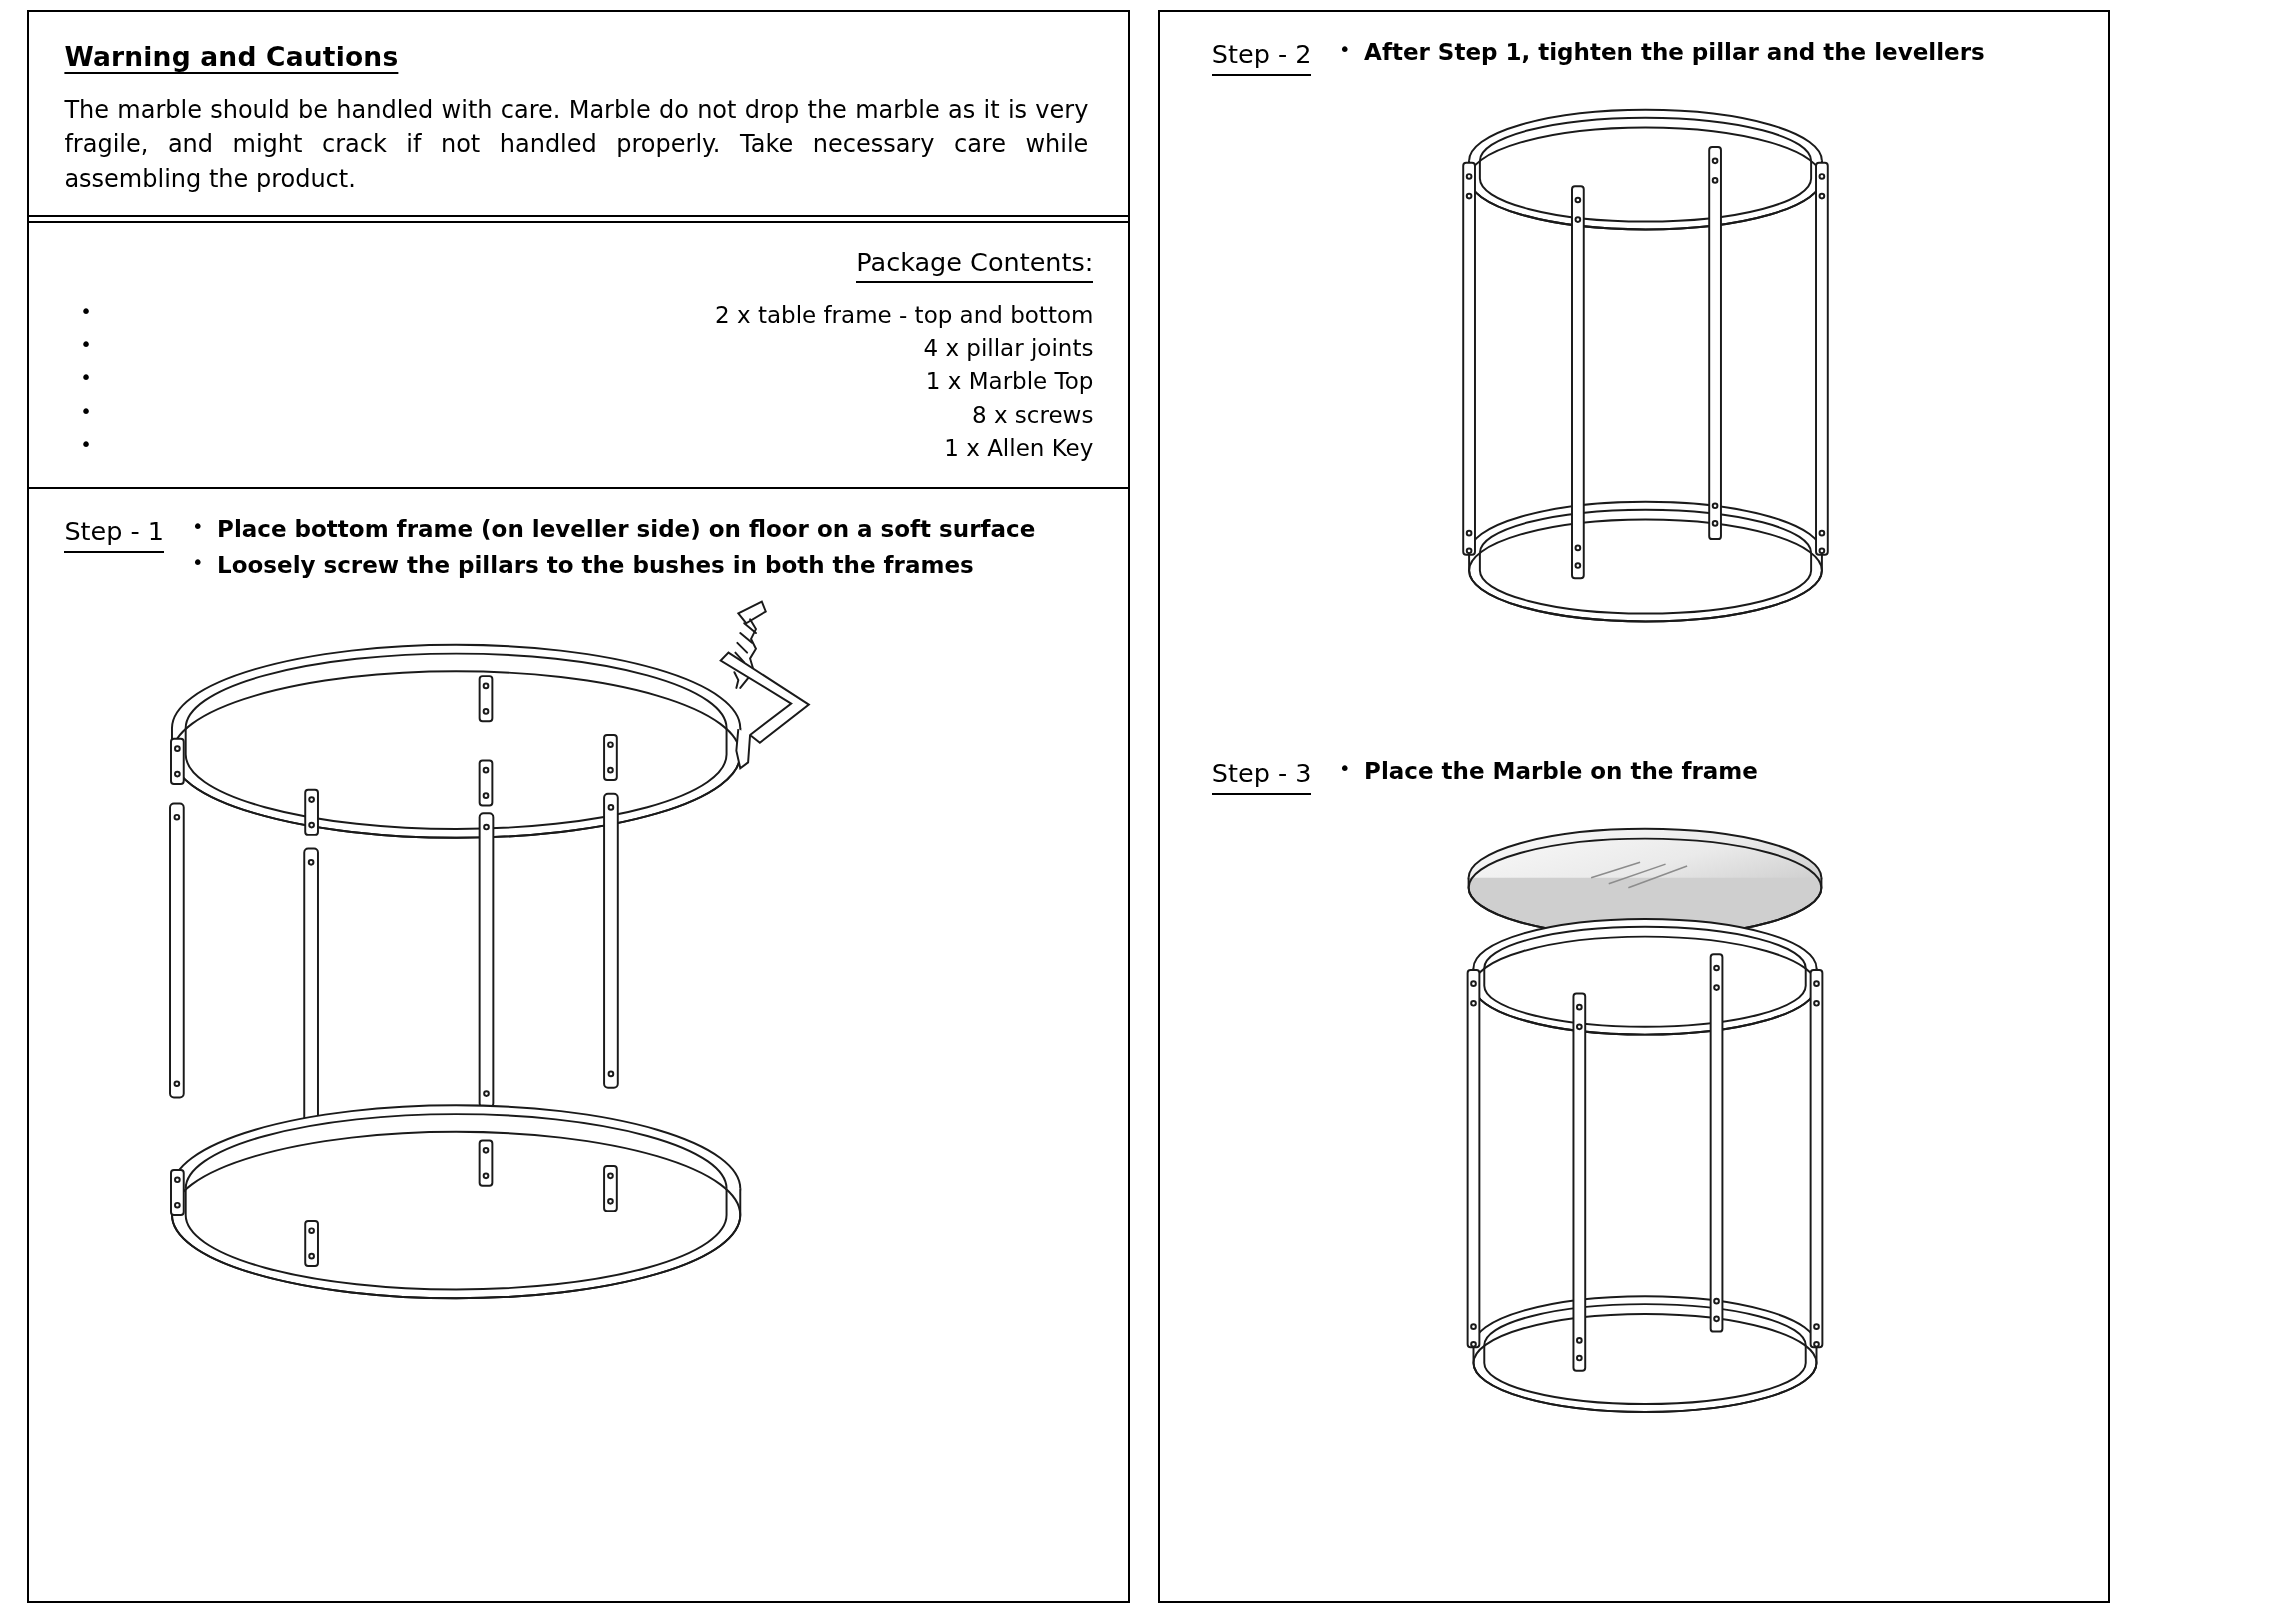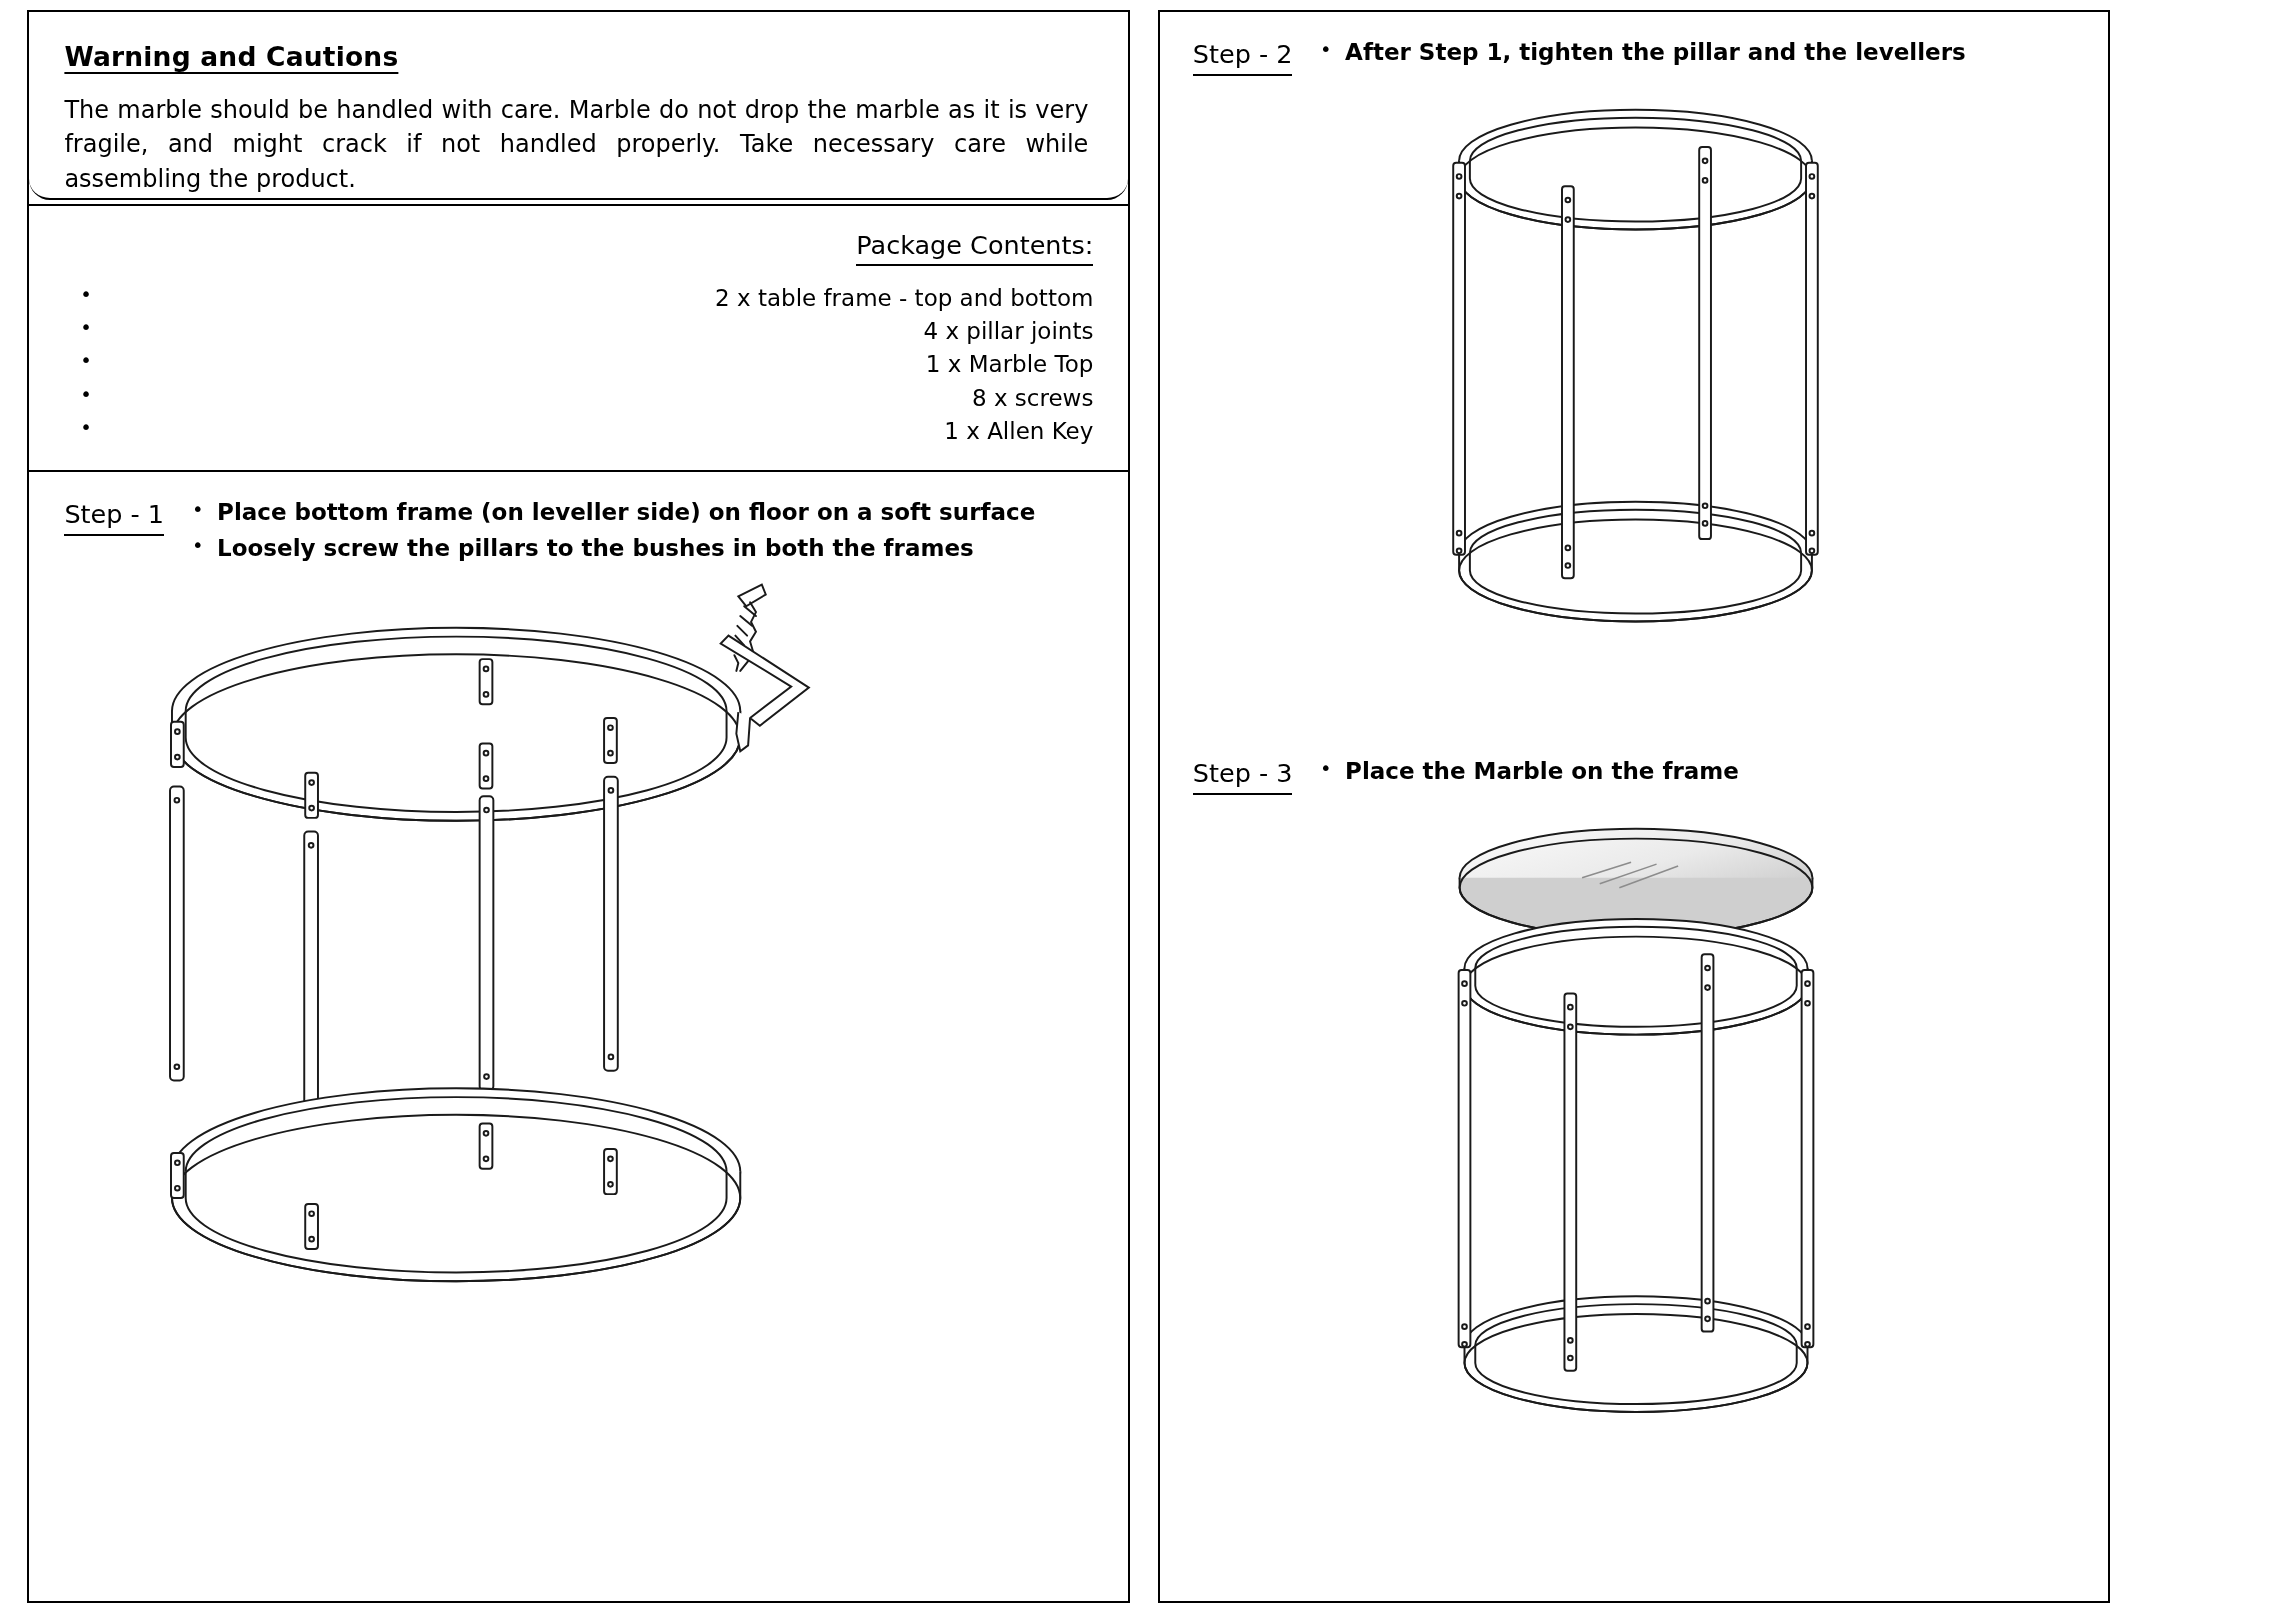--- a/index.html
+++ b/index.html
@@ -29,31 +29,31 @@
     position: relative;
     background: #fff;
   }
   .left-panel {
     width: 1103px;
     height: 1593px;
   }
   .right-panel {
     width: 952px;
     height: 1593px;
+    padding-left: 19px;
   }
 
   
   .sec {
     box-sizing: border-box;
     position: relative;
   }
   .sec-warning {
-    padding: 29px 35px 2px 35px;
+    padding: 29px 35px 19px 35px;
     border-bottom: 2.9px solid #000;
-    border-radius: 21px;
   }
   .sec-warning::after {
     content: "";
     position: absolute;
     left: 0; right: 0; bottom: -8.8px;
     height: 2px;
     background: #000;
   }
   .warn-title {
     font-weight: bold;

